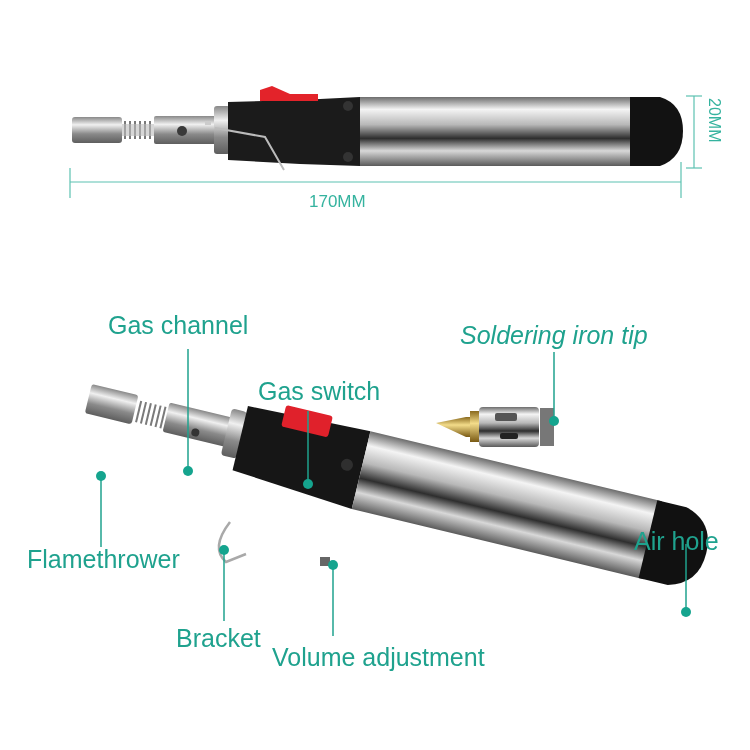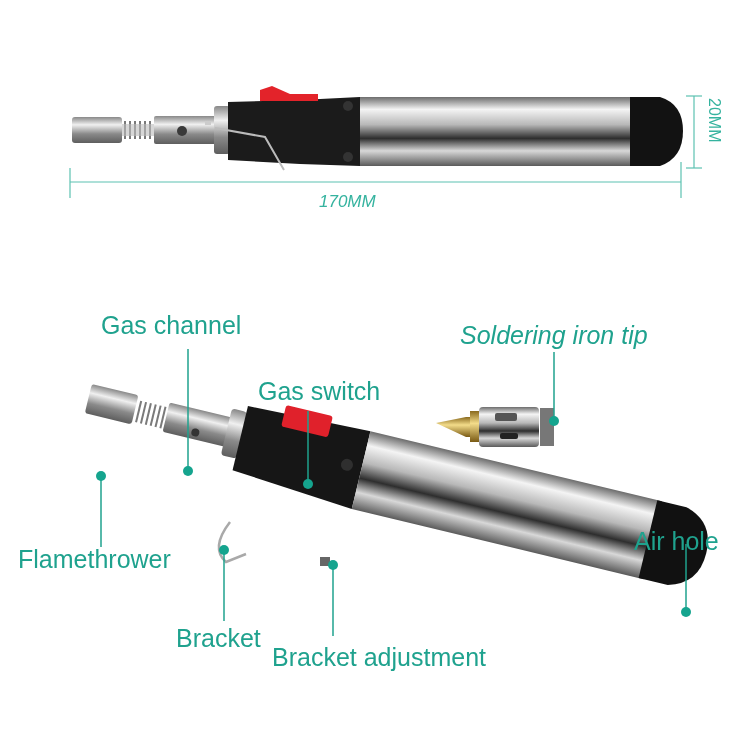--- a/index.html
+++ b/index.html
@@ -125,22 +125,22 @@
     <circle cx="188" cy="471" r="5"></circle>
     <circle cx="308" cy="484" r="5"></circle>
     <circle cx="554" cy="421" r="5"></circle>
     <circle cx="101" cy="476" r="5"></circle>
     <circle cx="224" cy="550" r="5"></circle>
     <circle cx="333" cy="565" r="5"></circle>
     <circle cx="686" cy="612" r="5"></circle>
   </g>
 </svg>
 
-<div class="dim" style="left:319px;top:193px;font-style:italic;">170MM</div>
+<div class="dim" style="left:309px;top:193px;">170MM</div>
 <div class="dim" style="left:700px;top:98px;transform-origin:0 0;transform:rotate(90deg) translate(0,-22px);font-size:16px;">20MM</div>
 
-<div class="lbl" style="left:101px;top:313px;">Gas channel</div>
+<div class="lbl" style="left:108px;top:313px;">Gas channel</div>
 <div class="lbl" style="left:258px;top:379px;">Gas switch</div>
 <div class="lbl" style="left:460px;top:323px;font-style:italic;">Soldering iron tip</div>
-<div class="lbl" style="left:18px;top:547px;">Flamethrower</div>
+<div class="lbl" style="left:27px;top:547px;">Flamethrower</div>
 <div class="lbl" style="left:634px;top:529px;">Air hole</div>
 <div class="lbl" style="left:176px;top:626px;">Bracket</div>
-<div class="lbl" style="left:272px;top:645px;">Bracket adjustment</div>
+<div class="lbl" style="left:272px;top:645px;">Volume adjustment</div>
 
 </body></html>

